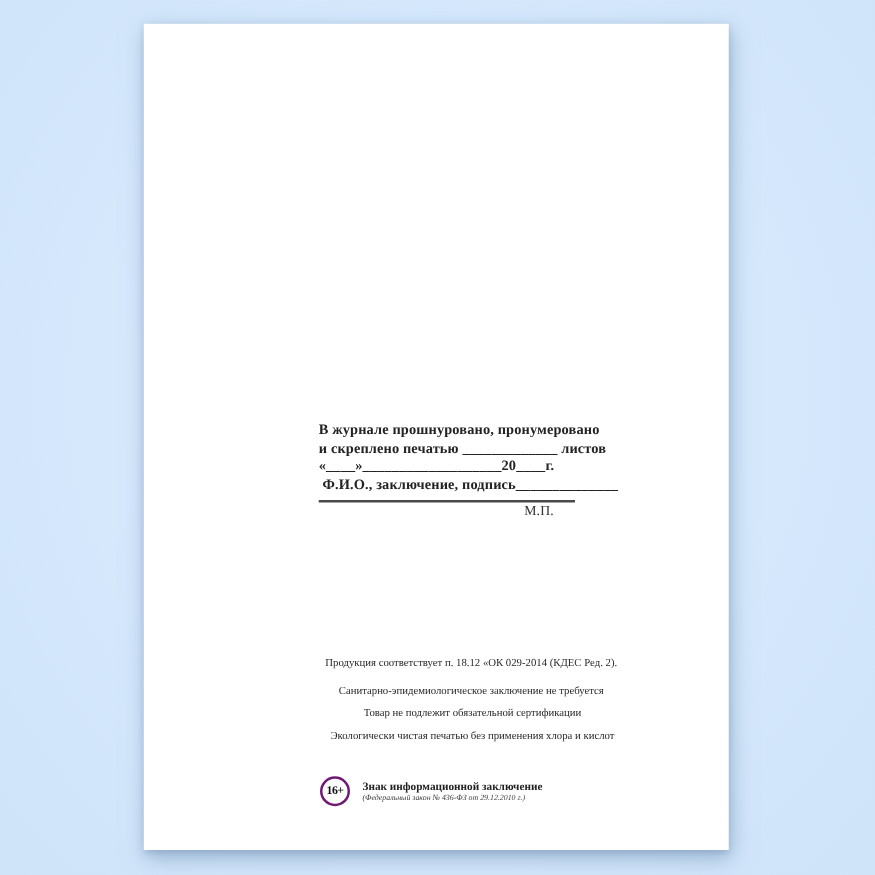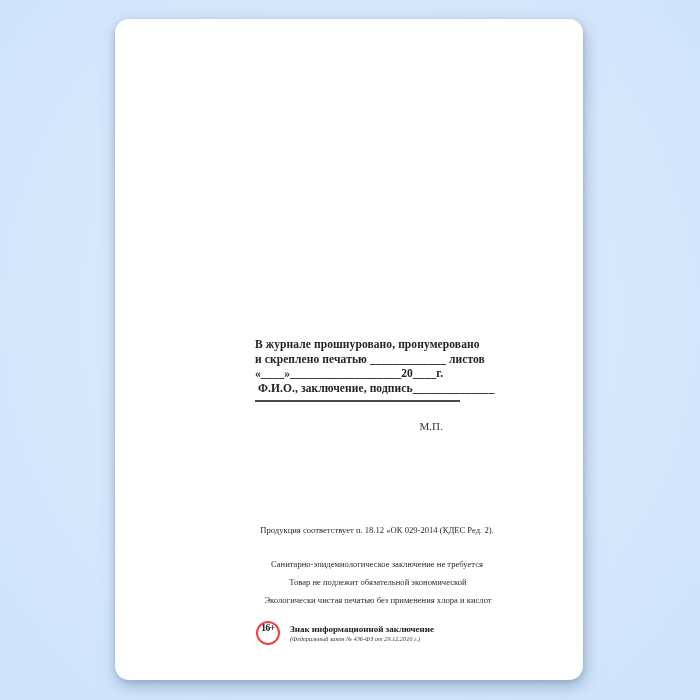--- a/index.html
+++ b/index.html
@@ -19,21 +19,20 @@
   }
   .page {
     position: absolute;
     left: 115px;
     top: 19px;
     width: 468px;
     height: 661px;
     background: #ffffff;
     box-shadow: 2px 6px 16px rgba(110, 140, 175, 0.55),
                 0 2px 5px rgba(110, 140, 175, 0.35);
-    border-radius: 14px;
   }
 
   
   .stamp-block {
     position: absolute;
     left: 140px;
     top: 318px;
     width: 212px;
     font-size: 11.5px;
     line-height: 14.5px;
@@ -42,21 +41,20 @@
     letter-spacing: 0.1px;
     white-space: nowrap;
   }
   .stamp-block .line4 { padding-left: 3px; }
   .rule {
     margin-top: 5px;
     width: 205px;
     border-top: 2px solid #4a4a4a;
   }
   .seal {
-    margin-top: 17px;
     width: 205px;
     text-align: right;
     padding-right: 17px;
     box-sizing: border-box;
     font-weight: normal;
     font-size: 11px;
     color: #333;
   }
 
   
@@ -65,38 +63,38 @@
     left: 142px;
     top: 506px;
     width: 240px;
     font-size: 8.6px;
     line-height: 10.6px;
     color: #2a2a2a;
     text-align: center;
   }
   .compliance p { margin: 0; }
   .compliance .it { font-style: italic; }
-  .compliance .gap-lg { margin-top: 23px; }
+  .compliance .gap-lg { margin-top: 11px; }
   .compliance .gap { margin-top: 7.5px; padding-left: 2px; }
 
   
   .age-row {
     position: absolute;
     left: 141px;
     top: 602px;
     display: flex;
     align-items: flex-start;
   }
   .age-circle {
     width: 20px;
     height: 20px;
-    border: 2px solid #ef4444;
+    border: 2px solid #701a75;
     border-radius: 50%;
     display: flex;
-    align-items: flex-start;
+    align-items: center;
     justify-content: center;
     font-weight: bold;
     font-size: 9.5px;
     letter-spacing: -0.5px;
     color: #111;
     flex: 0 0 auto;
   }
   .age-text {
     margin-left: 10px;
     padding-top: 3px;
@@ -126,21 +124,21 @@
       <div>и скреплено печатью _____________ листов</div>
       <div>«____»___________________20____г.</div>
       <div class="line4">Ф.И.О., заключение, подпись______________</div>
       <div class="rule"></div>
       <div class="seal">М.П.</div>
     </div>
 
     <div class="compliance">
       <p>Продукция соответствует п. 18.12 «ОК 029-2014 (КДЕС Ред. 2).</p>
       <p class="gap-lg">Санитарно-эпидемиологическое заключение не требуется</p>
-      <p class="gap">Товар не подлежит обязательной экономической</p>
+      <p class="gap">Товар не подлежит обязательной сертификации</p>
       <p class="gap">Экологически чистая печатью без применения хлора и кислот</p>
     </div>
 
     <div class="age-row">
       <div class="age-circle">
         <span>16+</span>
       </div>
       <div class="age-text">
         <div class="age-title">Знак информационной заключение</div>
         <div class="age-law">(Федеральный закон № 436-ФЗ от 29.12.2010 г.)</div>

